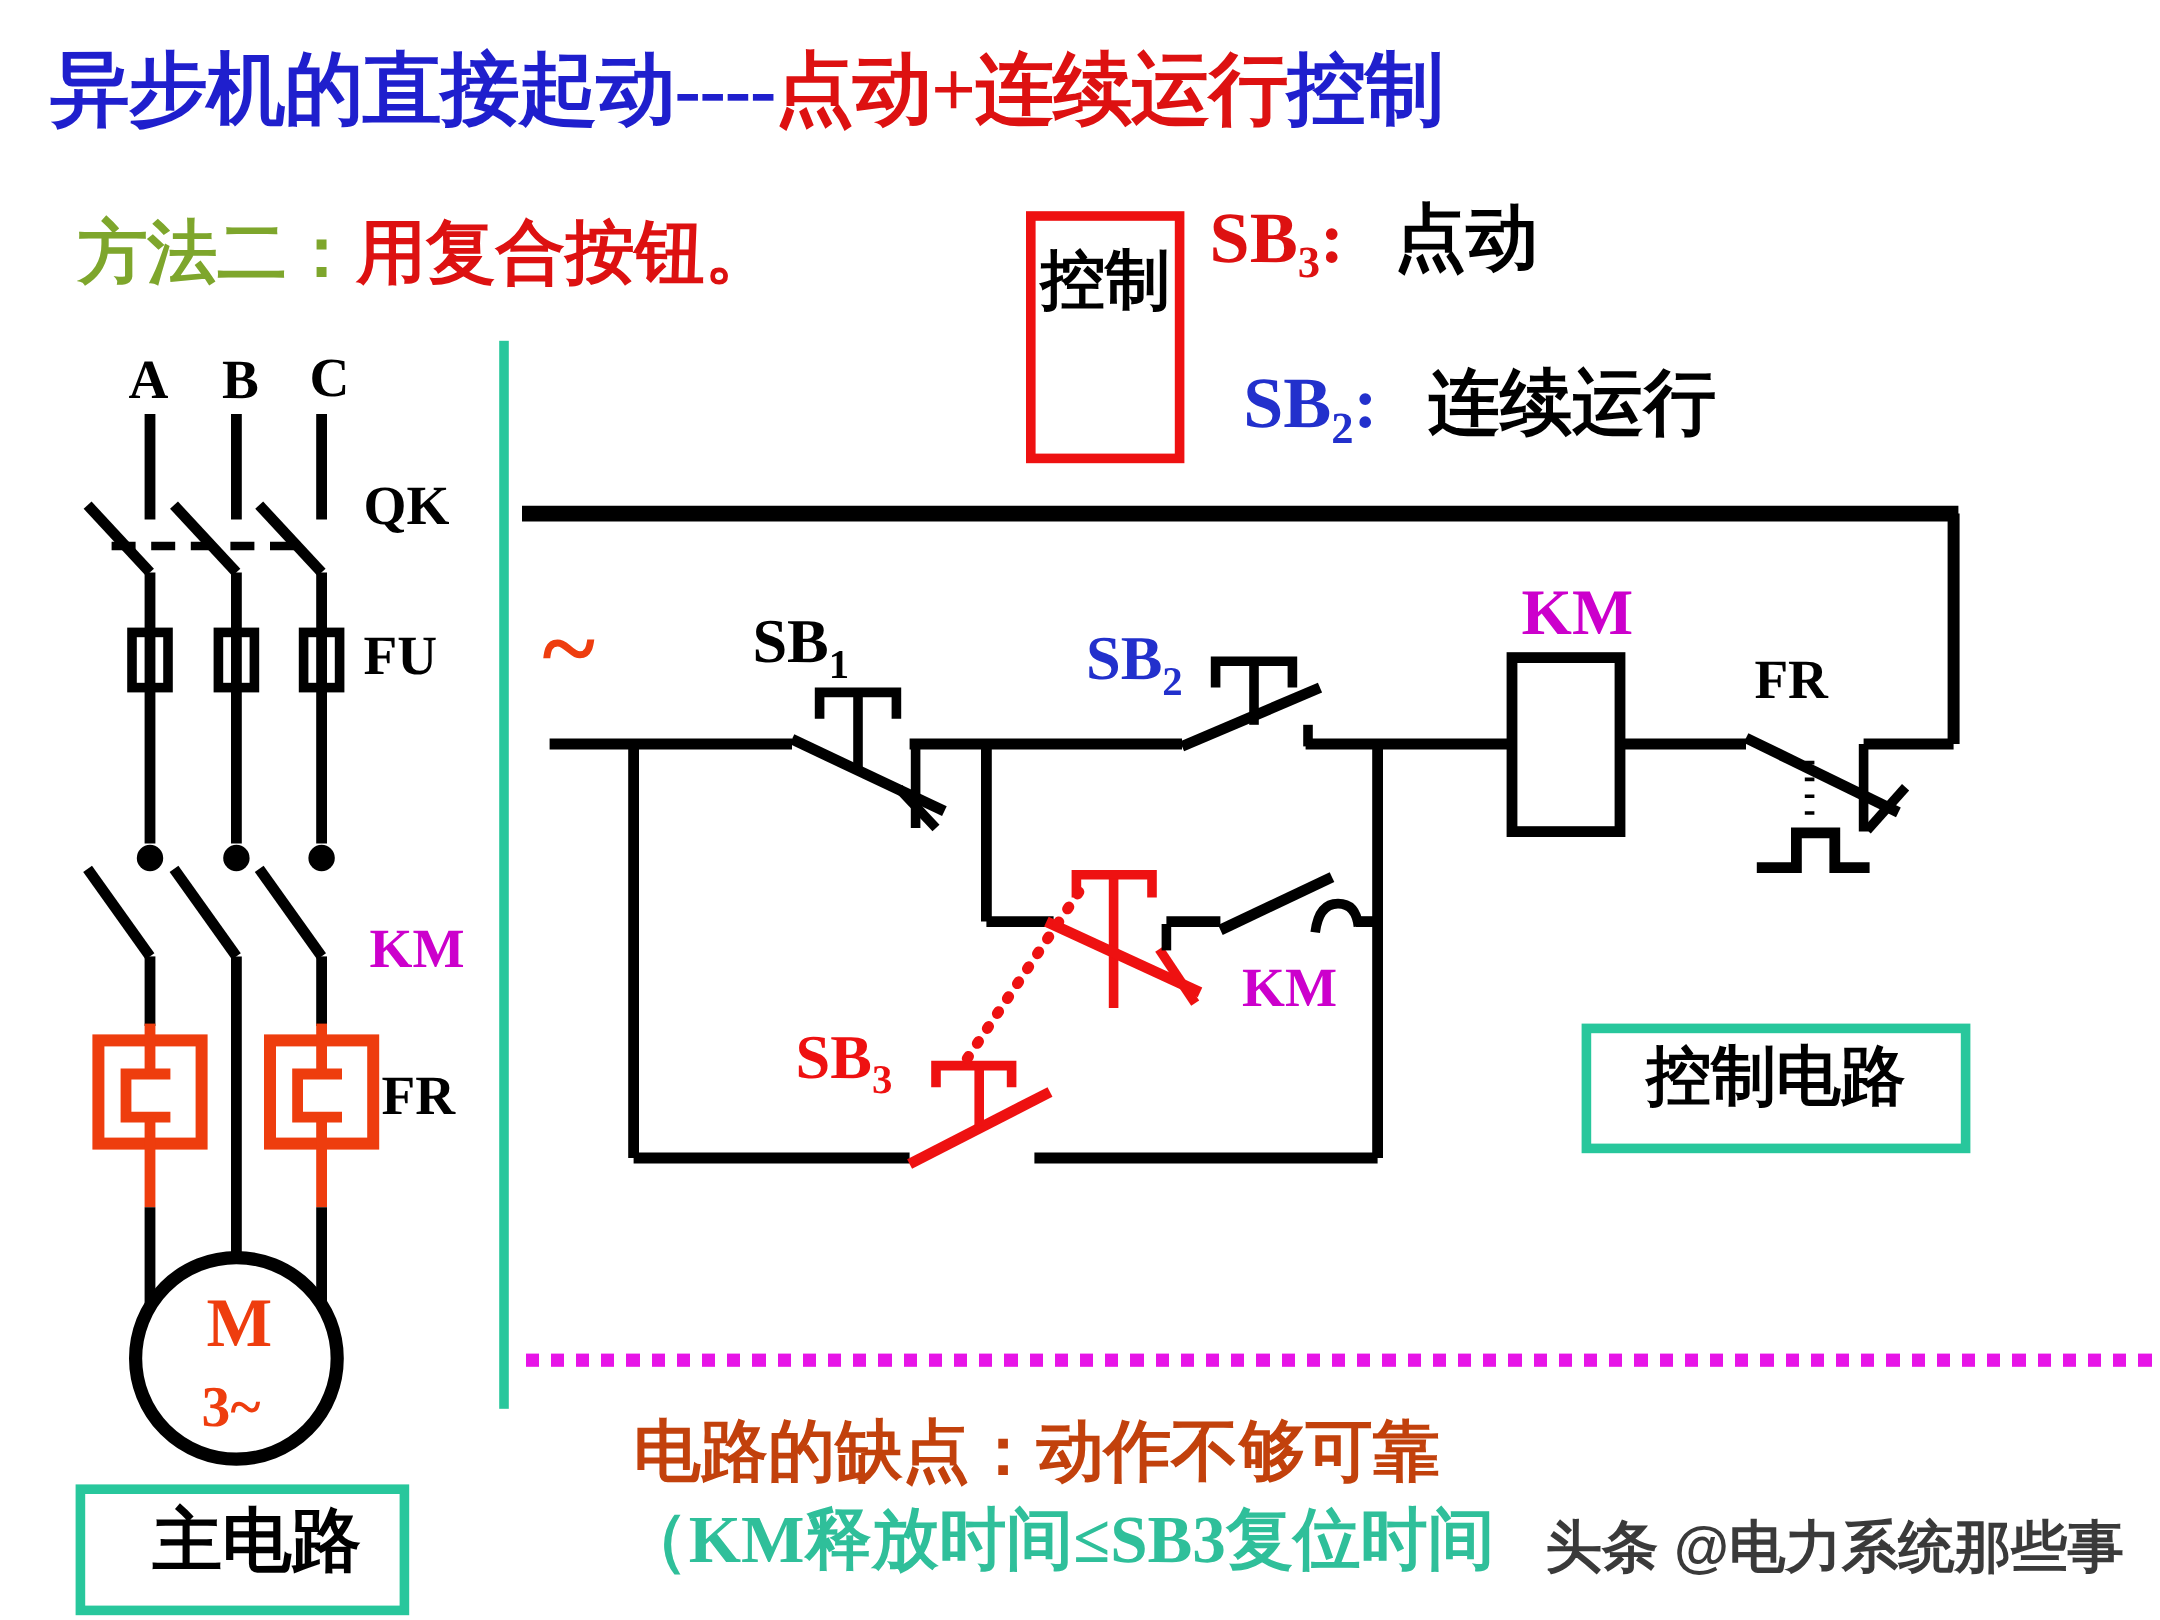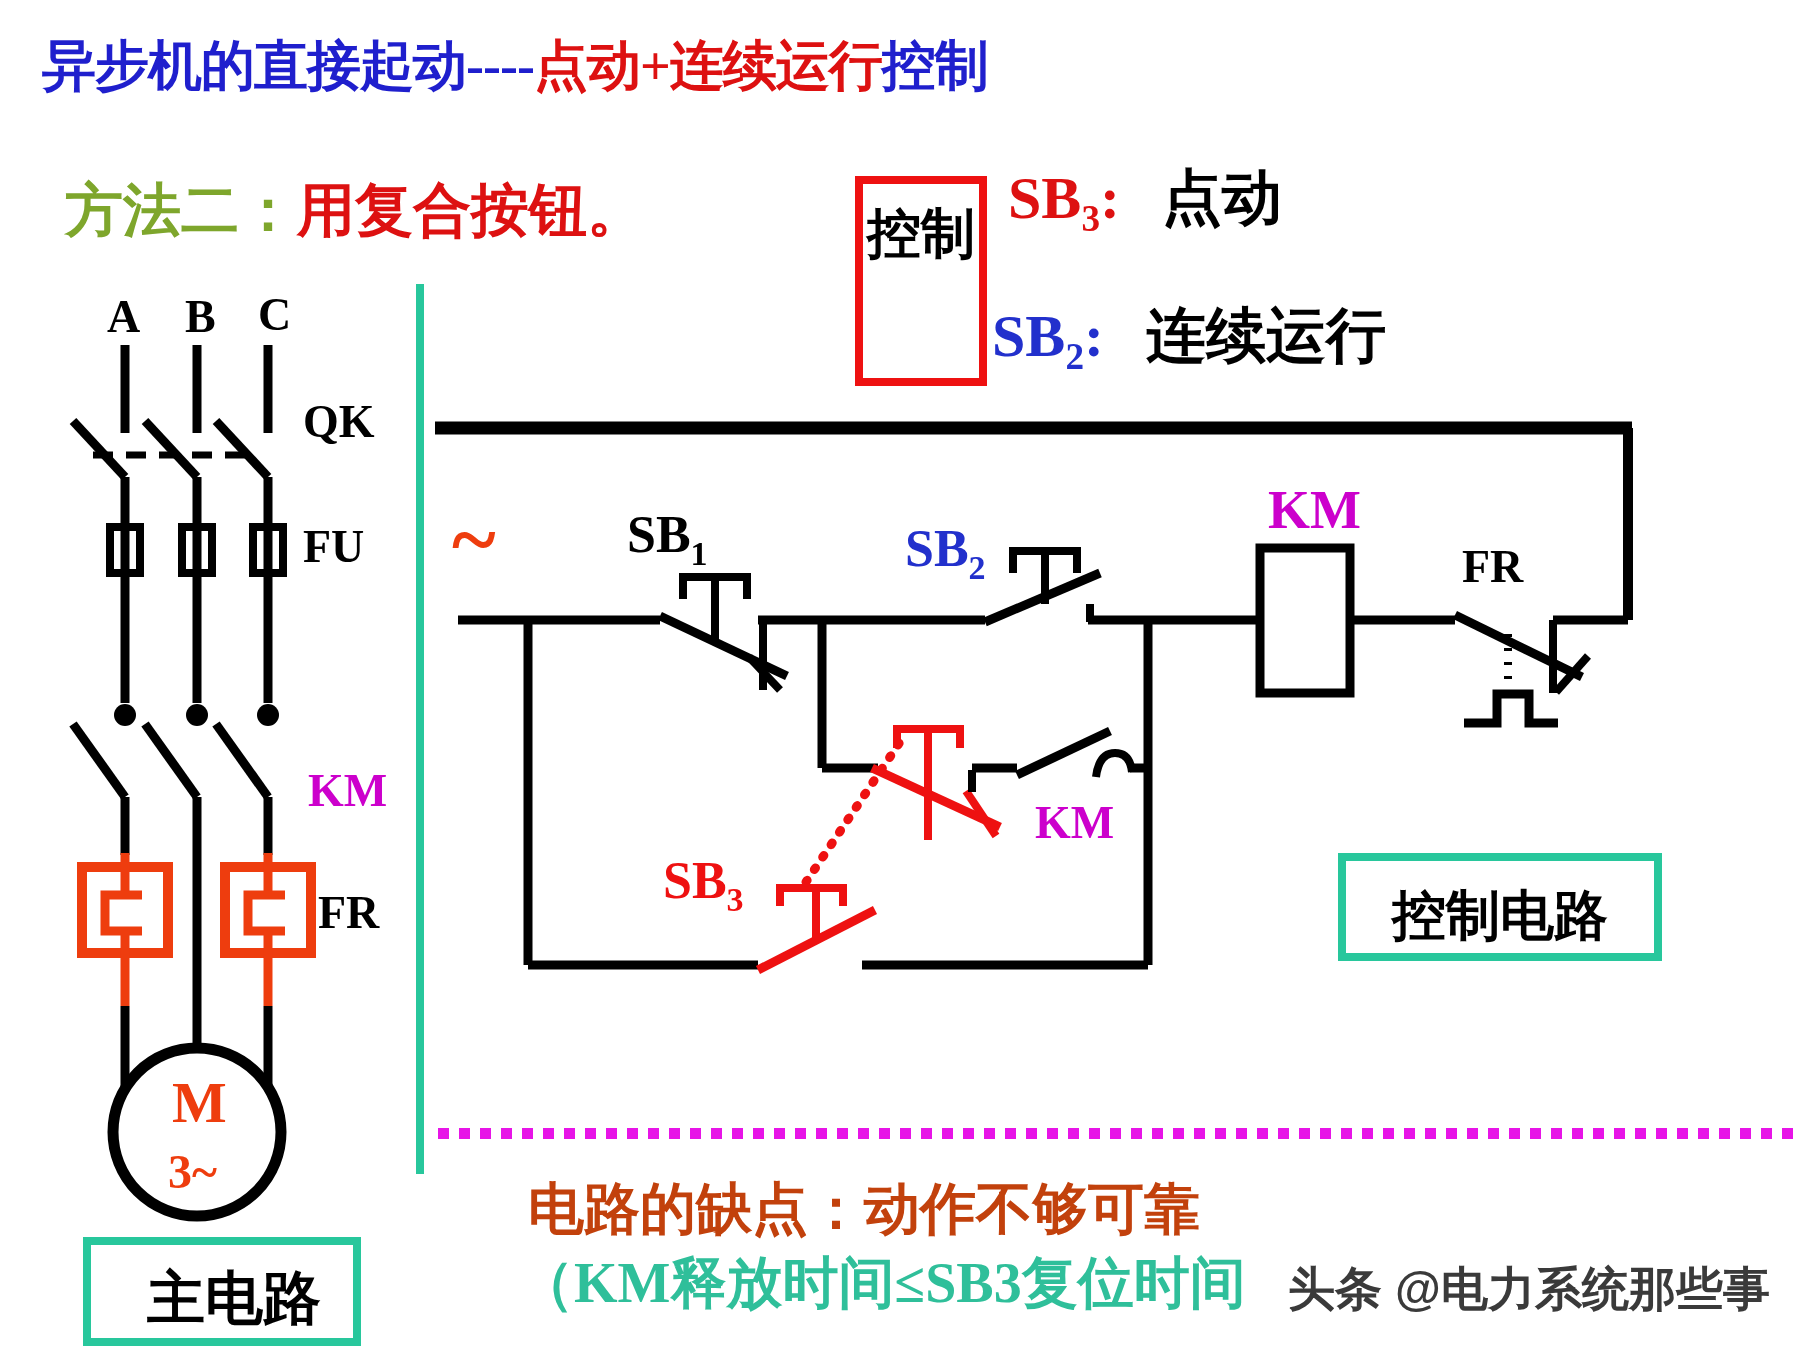--- a/index.html
+++ b/index.html
@@ -1,36 +1,36 @@
 <!DOCTYPE html>
 <html><head>
 <meta charset="utf-8">
 <style>
   html,body{margin:0;padding:0;}
   body{width:1800px;height:1350px;position:relative;background:#fff;overflow:hidden;
        font-family:"Liberation Serif","DejaVu Serif",serif;}
   .abs{position:absolute;}
-  .title{left:42px;top:30px;font-size:54px;font-weight:bold;white-space:nowrap;letter-spacing:-1px;}
+  .title{left:42px;top:30px;font-size:66px;font-weight:bold;white-space:nowrap;letter-spacing:-1px;}
   .t-blue{color:#1f1fcd;}
   .t-red{color:#dd1111;}
   .method{left:65px;top:172px;font-size:58px;font-weight:bold;white-space:nowrap;}
   .m-green{color:#7ea62c;}
   .m-red{color:#dd1111;}
   .rel-box{left:855px;top:176px;width:116px;height:188px;border:8px solid #ee1111;
            text-align:center;font-size:54px;font-weight:bold;color:#000;line-height:1.65;padding-top:6px;}
   .rel-line{font-size:60px;font-weight:bold;white-space:nowrap;}
   .rel-line sub{font-size:0.62em;}
   .rl-red{color:#dd1111;}
   .rl-blue{color:#2230cc;}
   .rl-desc{color:#000;margin-left:42px;}
   .vdivider{left:416px;top:284px;width:8px;height:890px;background:#28c79c;}
   .dotline{left:438px;top:1128px;width:1362px;height:11px;
            background:repeating-linear-gradient(90deg,#e714e7 0 11px,transparent 11px 21px);}
   .caption-box{border:8px solid #28c79c;color:#000;font-weight:bold;text-align:center;
-               display:flex;align-items:flex-end;justify-content:center;background:#fff;margin-left:20px;}
+               display:flex;align-items:flex-start;justify-content:center;background:#fff;}
   .main-cap{left:63px;top:1237px;width:238px;height:93px;font-size:58px;padding-left:24px;}
   .ctrl-cap{left:1318px;top:853px;width:308px;height:92px;font-size:54px;}
   .foot1{left:528px;top:1172px;font-size:56px;font-weight:bold;color:#c2410c;white-space:nowrap;}
   .foot2{left:518px;top:1246px;font-size:56px;font-weight:bold;color:#2fbf9a;white-space:nowrap;text-align:right;}
   .wmark{left:1288px;top:1258px;font-size:47px;font-weight:bold;color:#2a2a2a;opacity:.92;white-space:nowrap;
          font-family:"Liberation Sans","DejaVu Sans",sans-serif;}
   svg text{font-family:"Liberation Serif","DejaVu Serif",serif;font-weight:bold;}
   .lbl{font-size:46px;fill:#000;}
   .lbl-big{font-size:52px;fill:#000;}
   .magenta{fill:#cc00cc;}
@@ -49,21 +49,21 @@
 <div class="abs method">
   <span class="m-green">方法二：</span><span class="m-red">用复合按钮。</span>
 </div>
 
 <div class="abs rel-box">
   <div>控制</div>
 </div>
 <div class="abs rel-line" style="left:1008px;top:158px;">
   <span class="rl-red"><span>SB</span><sub>3</sub><span>:</span></span><span class="rl-desc">点动</span>
 </div>
-<div class="abs rel-line" style="left:992px;top:296px;text-align:right;">
+<div class="abs rel-line" style="left:1036px;top:296px;text-align:right;">
   <span class="rl-blue"><span>SB</span><sub>2</sub><span>:</span></span><span class="rl-desc">连续运行</span>
 </div>
 
 <div class="abs vdivider"></div>
 <div class="abs dotline"></div>
 
 <svg class="abs" style="left:0;top:0;" width="1800" height="1350" viewBox="0 0 1800 1350">
 
   <g stroke="#000" stroke-width="9" fill="none">
 

